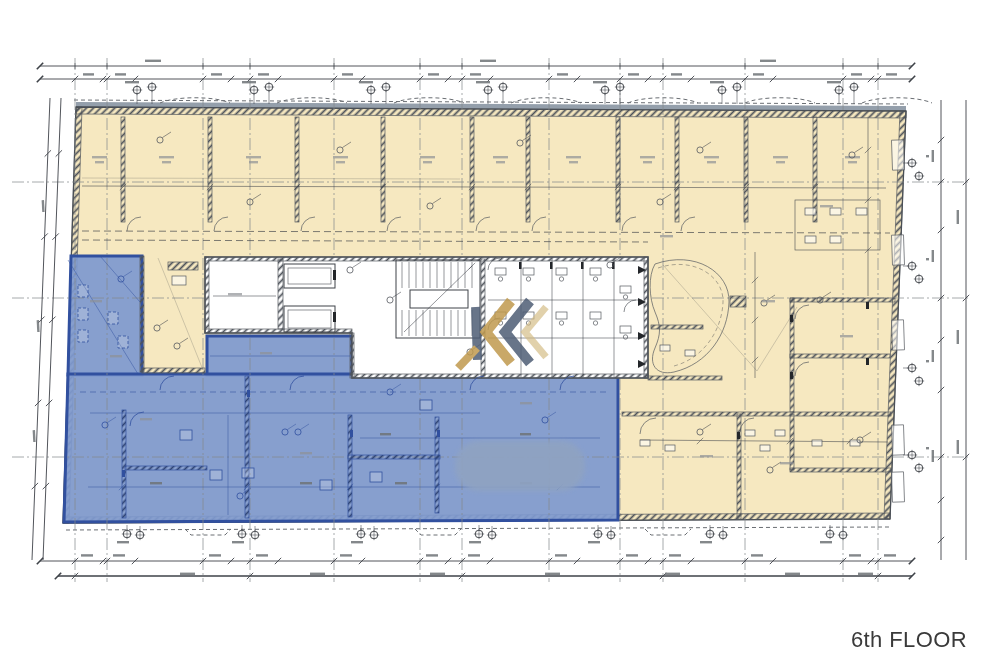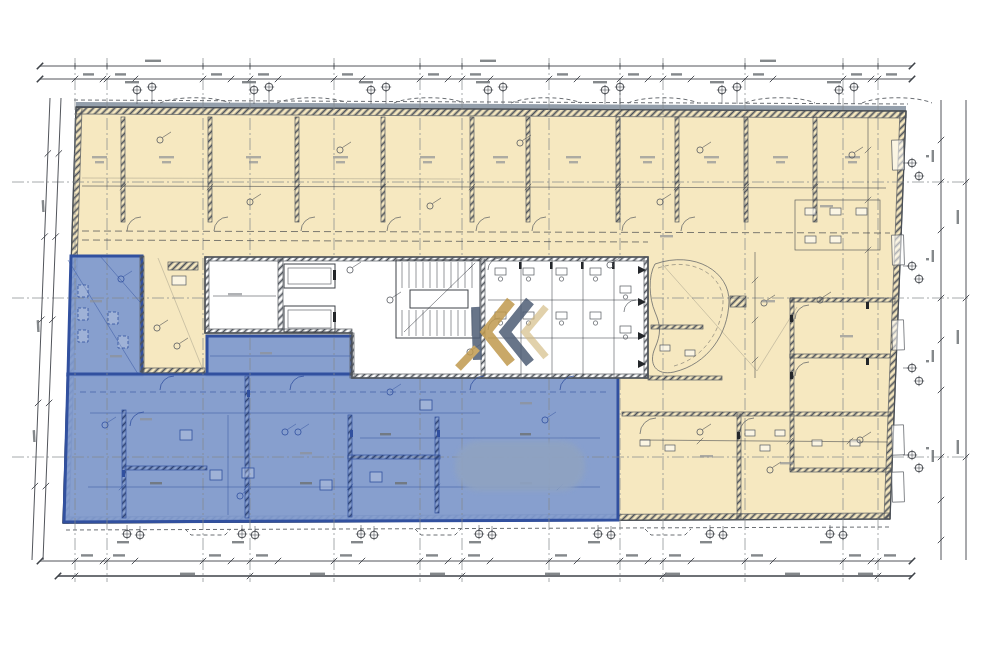--- a/index.html
+++ b/index.html
@@ -739,13 +739,14 @@
 
   <g opacity="0.85">
     <rect x="472" y="307" width="9" height="53" fill="var(--watermark-slate)" transform="rotate(-2 476 333)"></rect>
     <line class="wm-gold" x1="458" y1="368" x2="477" y2="348" stroke-width="8"></line>
     <path class="wm-gold" d="M 511,301 L 486,332 L 511,363" stroke-width="10"></path>
     <path class="wm-slate" d="M 530,301 L 505,332 L 530,363" stroke-width="10"></path>
     <path class="wm-tan" d="M 546,307 L 525,332 L 546,357" stroke-width="7" opacity="0.8"></path>
   </g>
 </svg>
 
+<div class="floor-label">6th FLOOR</div>
 </div>
 
 </body></html>

